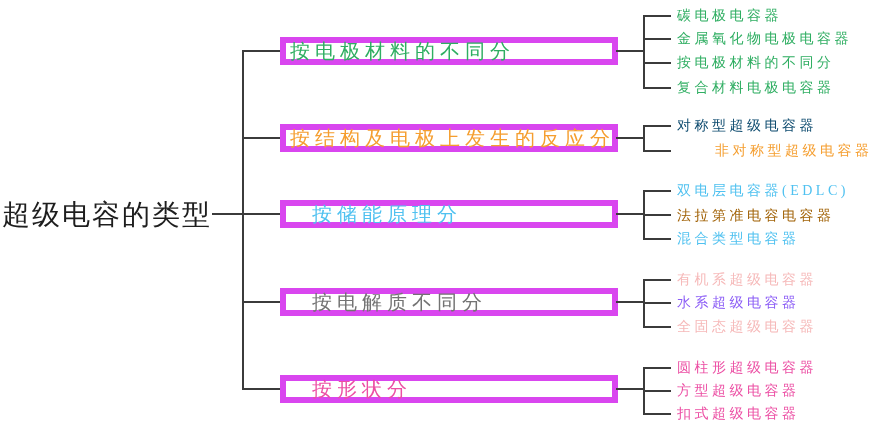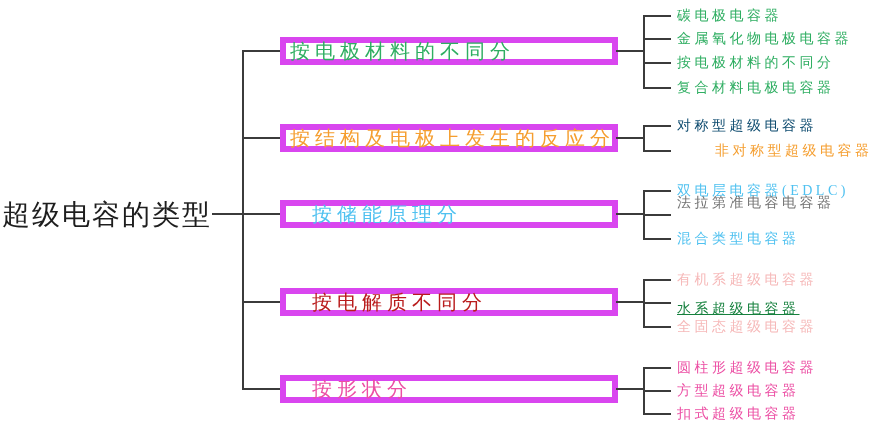--- a/index.html
+++ b/index.html
@@ -74,21 +74,21 @@
   <div class="cat-box" style="top:37px;">
     <span class="cat-label pad-s" style="color: rgb(47, 174, 98);">按电极材料的不同分</span>
   </div>
   <div class="cat-box" style="top:124px;">
     <span class="cat-label pad-s" style="color: rgb(245, 158, 47);">按结构及电极上发生的反应分</span>
   </div>
   <div class="cat-box" style="top:200px;">
     <span class="cat-label pad-l" style="color: rgb(79, 193, 240);">按储能原理分</span>
   </div>
   <div class="cat-box" style="top:288px;">
-    <span class="cat-label pad-l" style="color: #b91c1c;">按电解质不同分</span>
+    <span class="cat-label pad-l" style="color: #737373;">按电解质不同分</span>
   </div>
   <div class="cat-box" style="top:375px;">
     <span class="cat-label pad-l" style="color: rgb(236, 79, 164);">按形状分</span>
   </div>
 
   <div class="hline" style="left:616px; top:50px; width:29px;"></div>
   <div class="vline" style="left:643px; top:15px; height:74px;"></div>
   <div class="hline" style="left:643px; top:15px; width:28px;"></div>
   <div class="hline" style="left:643px; top:38px; width:28px;"></div>
   <div class="hline" style="left:643px; top:62px; width:28px;"></div>
@@ -104,30 +104,30 @@
   <div class="hline" style="left:643px; top:150px; width:28px;"></div>
   <div class="leaf" style="top: 115px; color: #0c4a6e;">对称型超级电容器</div>
   <div class="leaf" style="top: 140px; color: rgb(245, 158, 47); margin-left: 38px;">非对称型超级电容器</div>
 
   <div class="hline" style="left:616px; top:213px; width:29px;"></div>
   <div class="vline" style="left:643px; top:190px; height:50px;"></div>
   <div class="hline" style="left:643px; top:190px; width:28px;"></div>
   <div class="hline" style="left:643px; top:214px; width:28px;"></div>
   <div class="hline" style="left:643px; top:238px; width:28px;"></div>
   <div class="leaf" style="top: 180px; color: rgb(79, 193, 240);">双电层电容器(EDLC)</div>
-  <div class="leaf" style="top: 192px; color: #737373;">法拉第准电容电容器</div>
+  <div class="leaf" style="top: 205px; color: #a16207;">法拉第准电容电容器</div>
   <div class="leaf" style="top: 228px; color: rgb(79, 193, 240);">混合类型电容器</div>
 
   <div class="hline" style="left:616px; top:301px; width:29px;"></div>
   <div class="vline" style="left:643px; top:279px; height:49px;"></div>
   <div class="hline" style="left:643px; top:279px; width:28px;"></div>
   <div class="hline" style="left:643px; top:302px; width:28px;"></div>
   <div class="hline" style="left:643px; top:326px; width:28px;"></div>
   <div class="leaf" style="top: 269px; color: rgb(246, 185, 185);">有机系超级电容器</div>
-  <div class="leaf" style="top: 298px; color: #15803d; text-decoration: underline;">水系超级电容器</div>
+  <div class="leaf" style="top: 292px; color: #8b5cf6;">水系超级电容器</div>
   <div class="leaf" style="top: 316px; color: rgb(246, 185, 185);">全固态超级电容器</div>
 
   <div class="hline" style="left:616px; top:388px; width:29px;"></div>
   <div class="vline" style="left:643px; top:367px; height:48px;"></div>
   <div class="hline" style="left:643px; top:367px; width:28px;"></div>
   <div class="hline" style="left:643px; top:390px; width:28px;"></div>
   <div class="hline" style="left:643px; top:413px; width:28px;"></div>
   <div class="leaf" style="top: 357px; color: rgb(236, 79, 164);">圆柱形超级电容器</div>
   <div class="leaf" style="top: 380px; color: rgb(236, 79, 164); text-align: center;">方型超级电容器</div>
   <div class="leaf" style="top: 403px; color: rgb(236, 79, 164);">扣式超级电容器</div>

